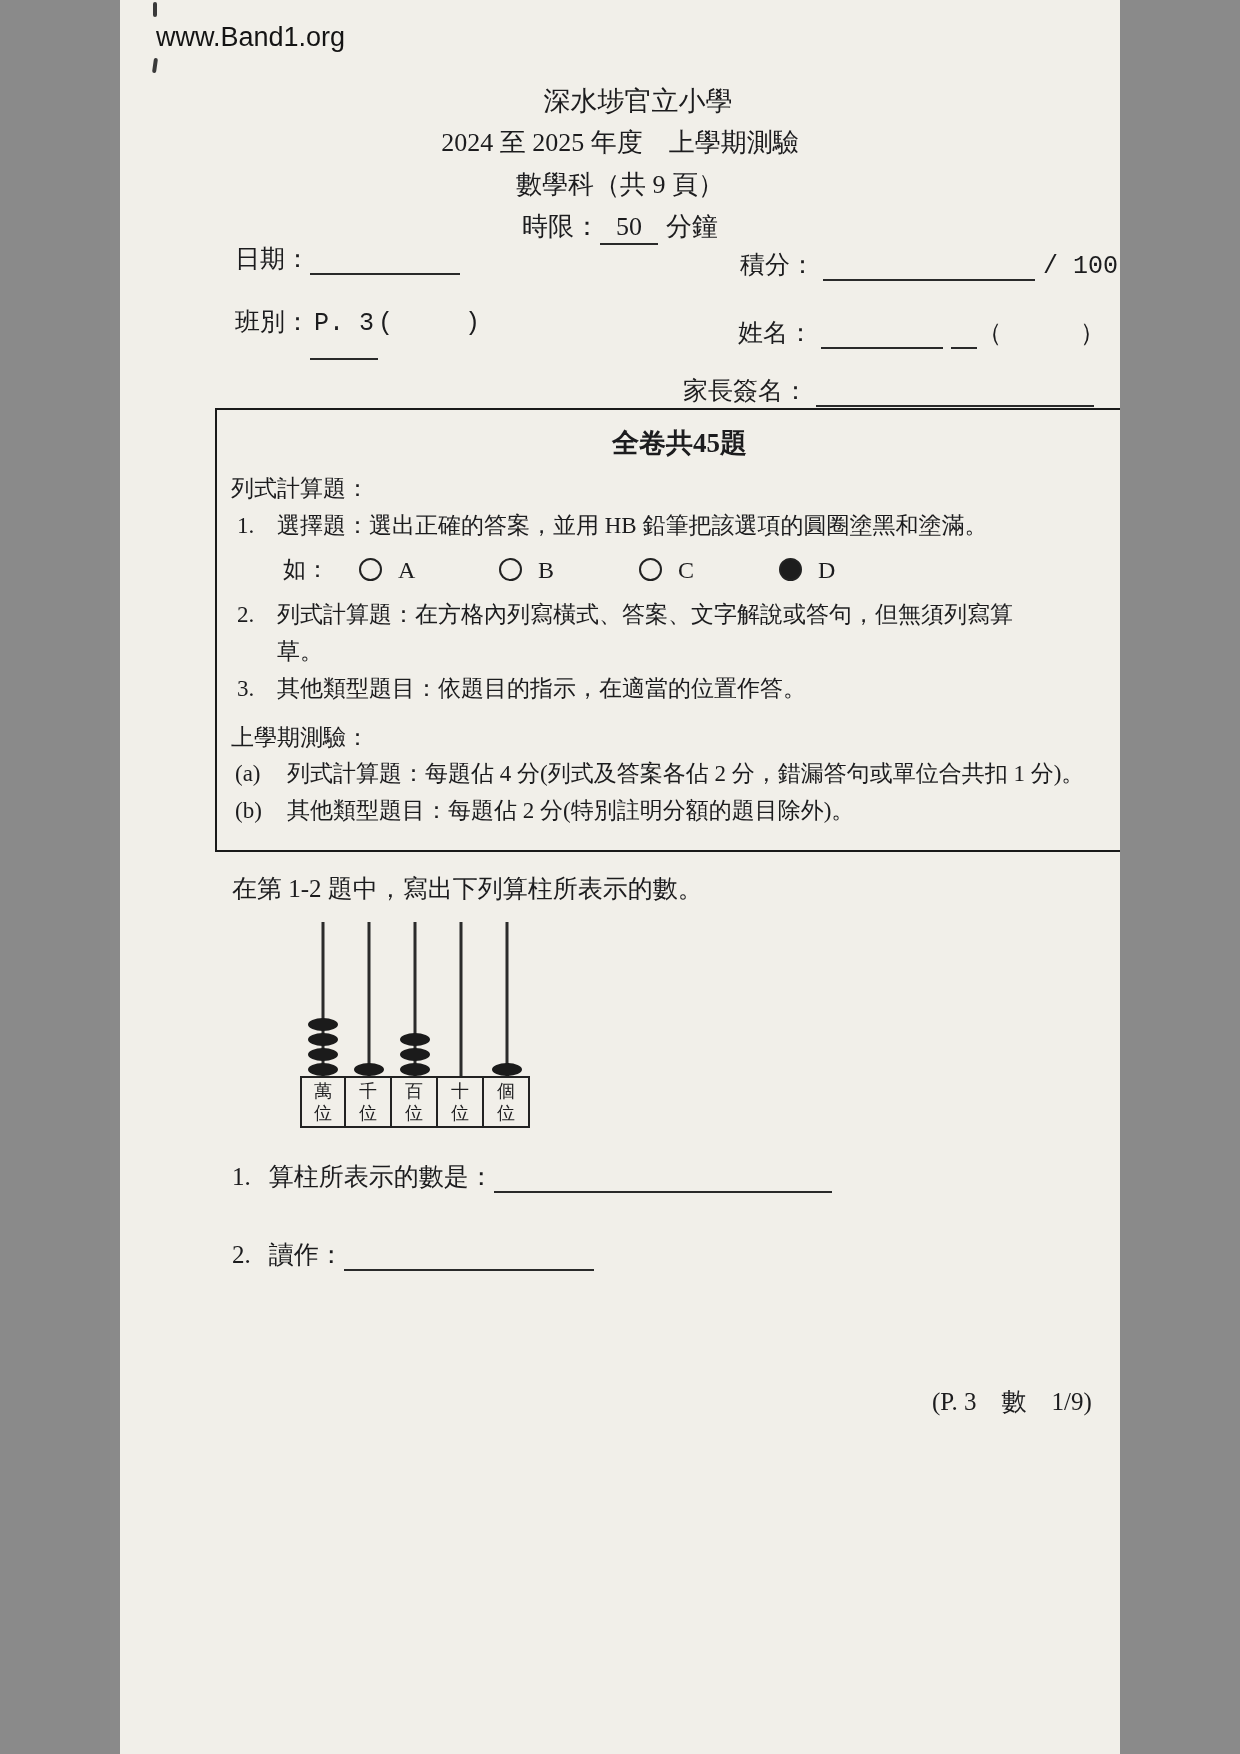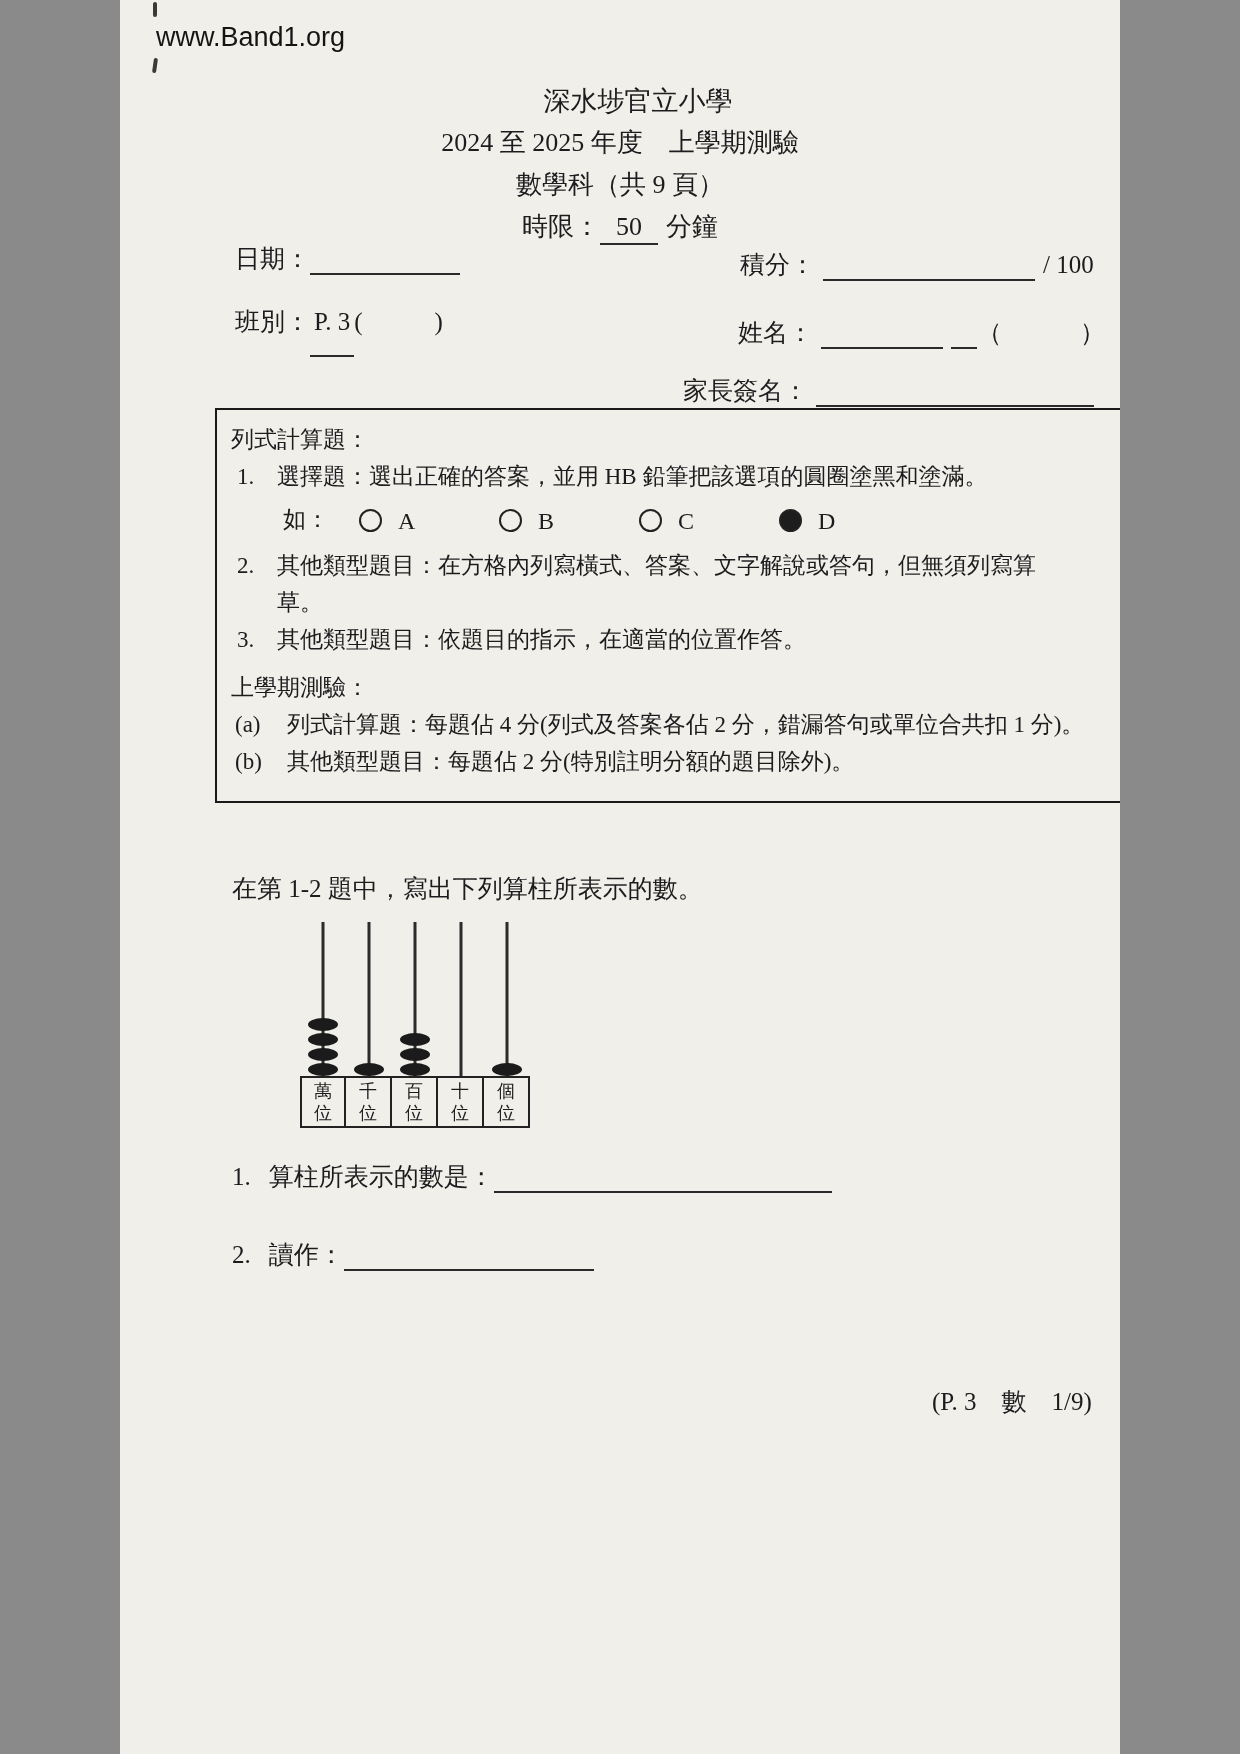--- a/index.html
+++ b/index.html
@@ -23,21 +23,21 @@
   .a2{left:33px;top:58px;transform:rotate(8deg);}
 
   .header{top:80px;left:0;width:100%;text-align:center;font-size:26px;line-height:42px;}
   .school-line{font-size:27px;padding-left:36px;}
   .blank{
     display:inline-block;border-bottom:2px solid #2a2a2a;height:1.05em;
     vertical-align:bottom;
   }
   .u-inline{border-bottom:2px solid #2a2a2a;padding:0 16px 2px 16px;}
 
-  .field{font-size:25px;}
+  .field{font-size:25px;font-family:Liberation Mono, monospace;}
   .date-row{left:115px;top:242px;}
   .score-row{left:620px;top:248px;}
   .class-row{left:115px;top:305px;}
   .name-row{left:618px;top:316px;}
   .parent-row{left:563px;top:374px;}
   .u-class{border-bottom:2px solid #2a2a2a;padding:0 4px 20px 4px;}
   .paren-gap-class{display:inline-block;width:72px;}
   .paren-gap-name{display:inline-block;width:78px;}
   .sp8{display:inline-block;width:8px;}
 
@@ -118,20 +118,21 @@
 
   <div class="abs field name-row">
     <span>姓名：</span><span class="sp8"></span><span class="blank" style="width:122px;"></span><span class="sp8"></span><span class="blank" style="width:26px;"></span><span>（</span><span class="paren-gap-name"></span><span>）</span>
   </div>
 
   <div class="abs field parent-row">
     <span>家長簽名：</span><span class="sp8"></span><span class="blank" style="width:278px;"></span>
   </div>
 
   <div class="abs rules-box">
+    <div class="rules-title">全卷共45題</div>
     <div>列式計算題：</div>
 
     <div class="rules-item">
       <span class="num">1.</span>
       <span>選擇題：選出正確的答案，並用 HB 鉛筆把該選項的圓圈塗黑和塗滿。</span>
     </div>
 
     <div class="example-row">
       <span class="example-label">如：</span>
       <span style="display:flex;">
@@ -149,21 +150,21 @@
           </span>
           <span class="choice">
             <span class="circle filled"></span>
             <span class="choice-label">D</span>
           </span>
         </span>
     </div>
 
     <div class="rules-item">
       <span class="num">2.</span>
-      <span class="w-item2" style="display:inline-block;">其他類型題目：在方格內列寫橫式、答案、文字解說或答句，但無須列寫算草。</span>
+      <span class="w-item2" style="display:inline-block;">列式計算題：在方格內列寫橫式、答案、文字解說或答句，但無須列寫算草。</span>
     </div>
 
     <div class="rules-item">
       <span class="num">3.</span>
       <span>其他類型題目：依題目的指示，在適當的位置作答。</span>
     </div>
 
     <div class="scoring-heading">上學期測驗：</div>
 
     <div class="ab-item">

